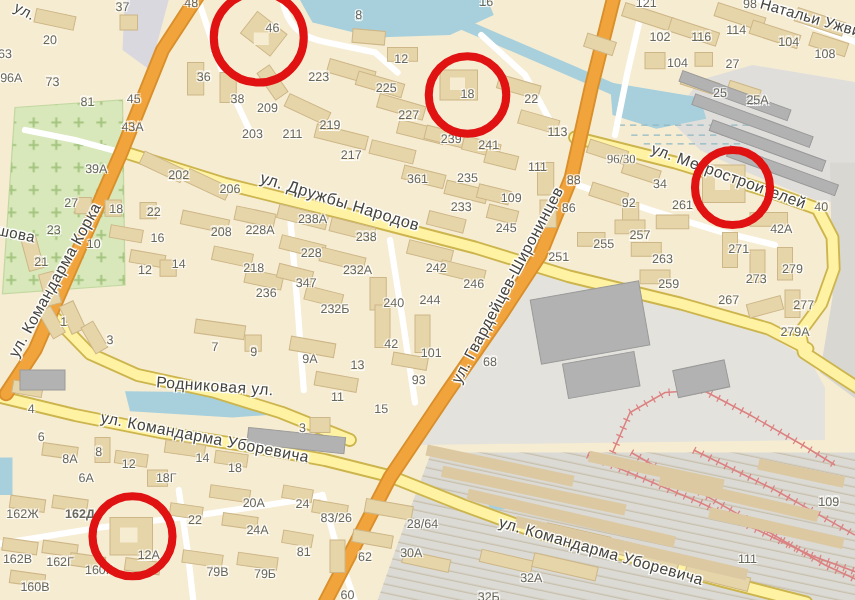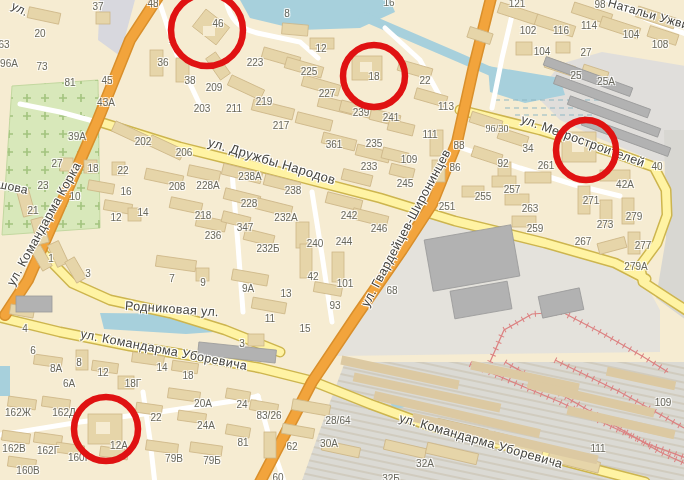--- a/index.html
+++ b/index.html
@@ -382,21 +382,21 @@
       <div class="bnum" style="left: 56px; top: 368px; transform: translate(-50%, -50%);">8А</div>
       <div class="bnum" style="left: 29px; top: 383px; transform: translate(-50%, -50%); margin-left: 40px;">6А</div>
       <div class="bnum" style="left: 103px; top: 372px; transform: translate(-50%, -50%);">12</div>
       <div class="bnum" style="left: 133px; top: 383px; transform: translate(-50%, -50%);">18Г</div>
       <div class="bnum" style="left: 162px; top: 367px; transform: translate(-50%, -50%);">14</div>
       <div class="bnum" style="left: 188px; top: 375px; transform: translate(-50%, -50%);">18</div>
       <div class="bnum" style="left: 203px; top: 403px; transform: translate(-50%, -50%);">20А</div>
       <div class="bnum" style="left: 156px; top: 417px; transform: translate(-50%, -50%);">22</div>
       <div class="bnum" style="left: 206px; top: 425px; transform: translate(-50%, -50%);">24А</div>
       <div class="bnum" style="left: 18px; top: 412px; transform: translate(-50%, -50%);">162Ж</div>
-      <div class="bnum" style="left: 64px; top: 412px; transform: translate(-50%, -50%);">162Д</div>
+      <div class="bnum" style="left: 64px; top: 412px; transform: translate(-50%, -50%); font-weight: bold;">162Д</div>
       <div class="bnum" style="left: 14px; top: 448px; transform: translate(-50%, -50%);">162В</div>
       <div class="bnum" style="left: 48px; top: 450px; transform: translate(-50%, -50%);">162Г</div>
       <div class="bnum" style="left: 28px; top: 470px; transform: translate(-50%, -50%);">160В</div>
       <div class="bnum" style="left: 79px; top: 457px; transform: translate(-50%, -50%);">160Г</div>
       <div class="bnum" style="left: 119px; top: 445px; transform: translate(-50%, -50%);">12А</div>
       <div class="bnum" style="left: 174px; top: 458px; transform: translate(-50%, -50%);">79В</div>
       <div class="bnum" style="left: 212px; top: 460px; transform: translate(-50%, -50%);">79Б</div>
       <div class="bnum" style="left: 242px; top: 404px; transform: translate(-50%, -50%);">24</div>
       <div class="bnum" style="left: 269px; top: 415px; transform: translate(-50%, -50%);">83/26</div>
       <div class="bnum" style="left: 243px; top: 442px; transform: translate(-50%, -50%);">81</div>

